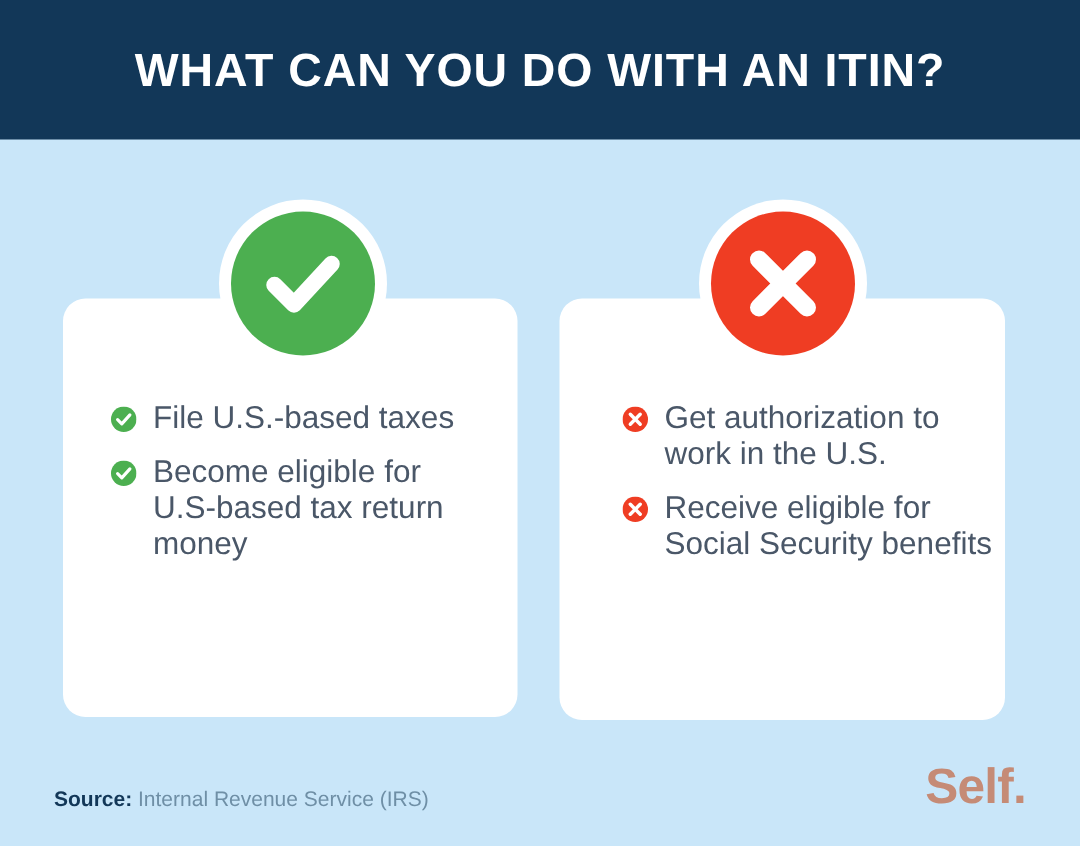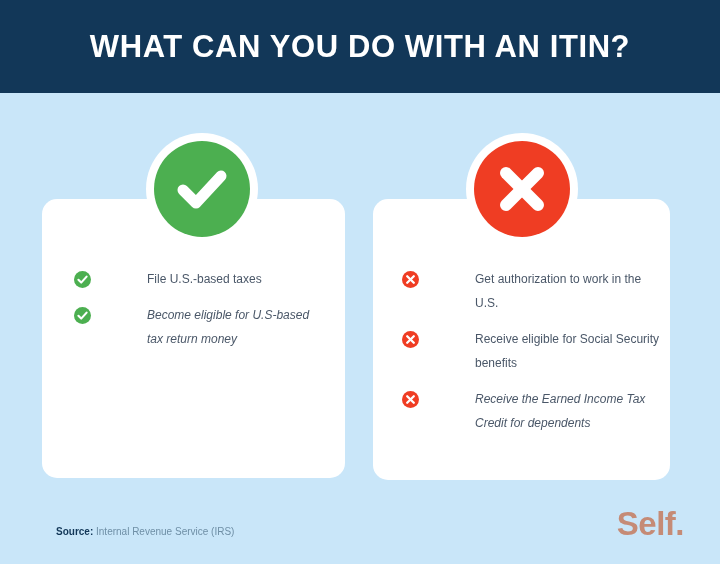--- a/index.html
+++ b/index.html
@@ -107,61 +107,60 @@
     top: 174px;
     list-style: none;
     margin: 0;
     padding: 0;
   }
   #list-allowed {
     left: 74px;
     width: 250px;
   }
   #list-not-allowed {
-    left: 402px;
+    left: 415px;
     width: 258px;
   }
 
   .bullet-item {
     display: flex;
     align-items: flex-start;
     margin-bottom: 12px;
   }
-  .bullet-item:last-child { margin-bottom: 0; font-style: italic; }
+  .bullet-item:last-child { margin-bottom: 0; }
 
   .bullet-icon {
     flex: 0 0 auto;
     width: 17px;
     height: 17px;
     margin-top: 4px;
     margin-right: 11px;
   }
   .bullet-icon svg { display: block; }
 
   .bullet-text {
     color: #4a5768;
-    font-size: 12px;
+    font-size: 21px;
     line-height: 24px;
     font-weight: normal;
-    margin-left: 45px;
   }
 
   
   #footer {
     position: absolute;
     left: 0;
     top: 493px;
     width: 720px;
     height: 71px;
   }
   #source-line {
     position: absolute;
-    left: 56px;
+    left: 36px;
     top: 30px;
-    font-size: 10px;
+    font-size: 14px;
     line-height: 18px;
     color: #6f8fa6;
     white-space: nowrap;
   }
   #source-label {
     color: #123758;
     font-weight: bold;
   }
   #source-value {
     color: #6f8fa6;
@@ -245,30 +244,20 @@
       <li class="bullet-item">
         <span class="bullet-icon">
           <svg width="17" height="17" viewBox="0 0 17 17" aria-hidden="true">
             <circle cx="8.5" cy="8.5" r="8.5" fill="#ef3d23"></circle>
             <line x1="5.2" y1="5.2" x2="11.8" y2="11.8" stroke="#ffffff" stroke-width="2.3" stroke-linecap="round"></line>
             <line x1="11.8" y1="5.2" x2="5.2" y2="11.8" stroke="#ffffff" stroke-width="2.3" stroke-linecap="round"></line>
           </svg>
         </span>
         <span class="bullet-text">Receive eligible for Social Security benefits</span>
       </li>
-      <li class="bullet-item">
-        <span class="bullet-icon">
-          <svg width="17" height="17" viewBox="0 0 17 17" aria-hidden="true">
-            <circle cx="8.5" cy="8.5" r="8.5" fill="#ef3d23"></circle>
-            <line x1="5.2" y1="5.2" x2="11.8" y2="11.8" stroke="#ffffff" stroke-width="2.3" stroke-linecap="round"></line>
-            <line x1="11.8" y1="5.2" x2="5.2" y2="11.8" stroke="#ffffff" stroke-width="2.3" stroke-linecap="round"></line>
-          </svg>
-        </span>
-        <span class="bullet-text">Receive the Earned Income Tax Credit for dependents</span>
-      </li>
     </ul>
   </div>
 
   <div id="footer">
     <div id="source-line">
       <span id="source-label">Source:</span>
       <span id="source-value">Internal Revenue Service (IRS)</span>
     </div>
     <div id="brand-logo">Self.</div>
   </div>

